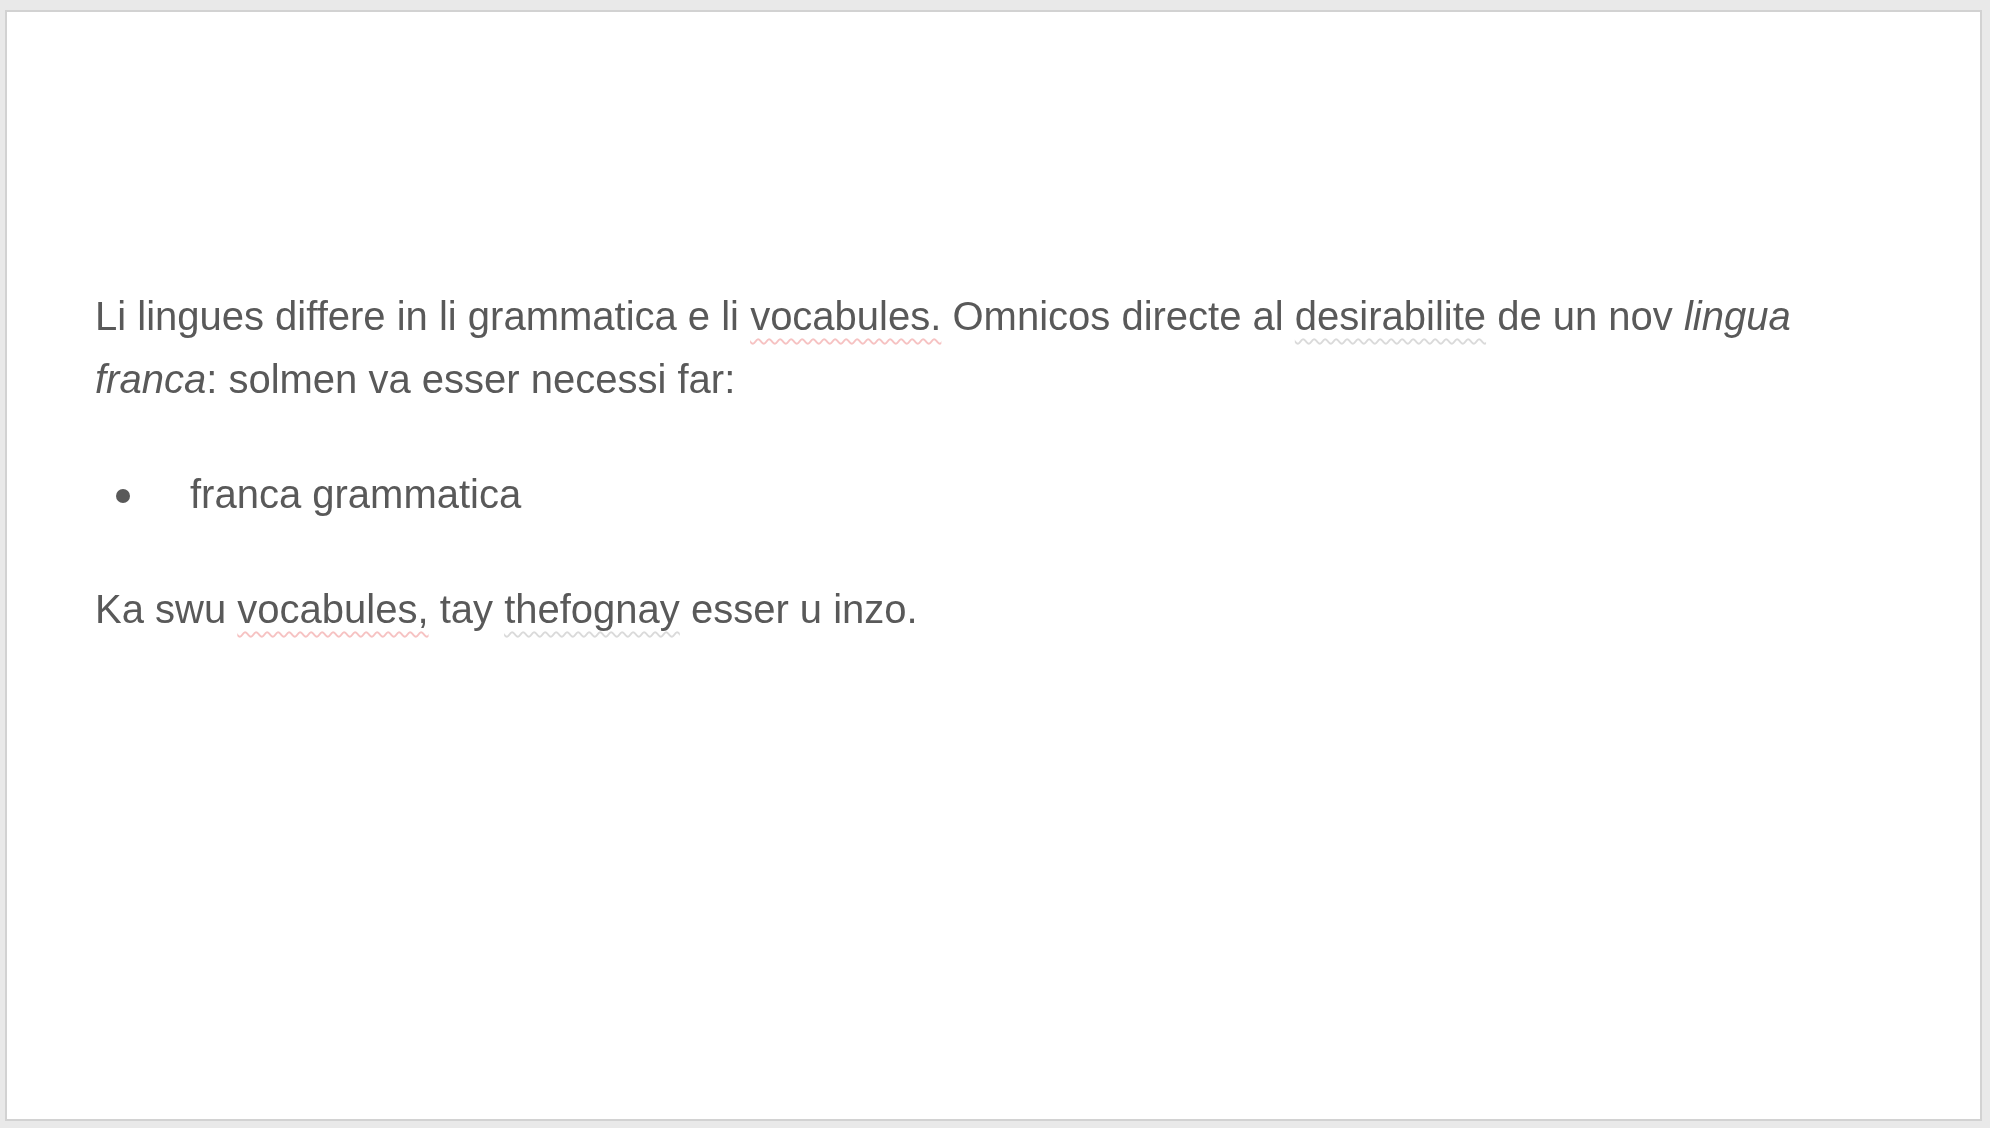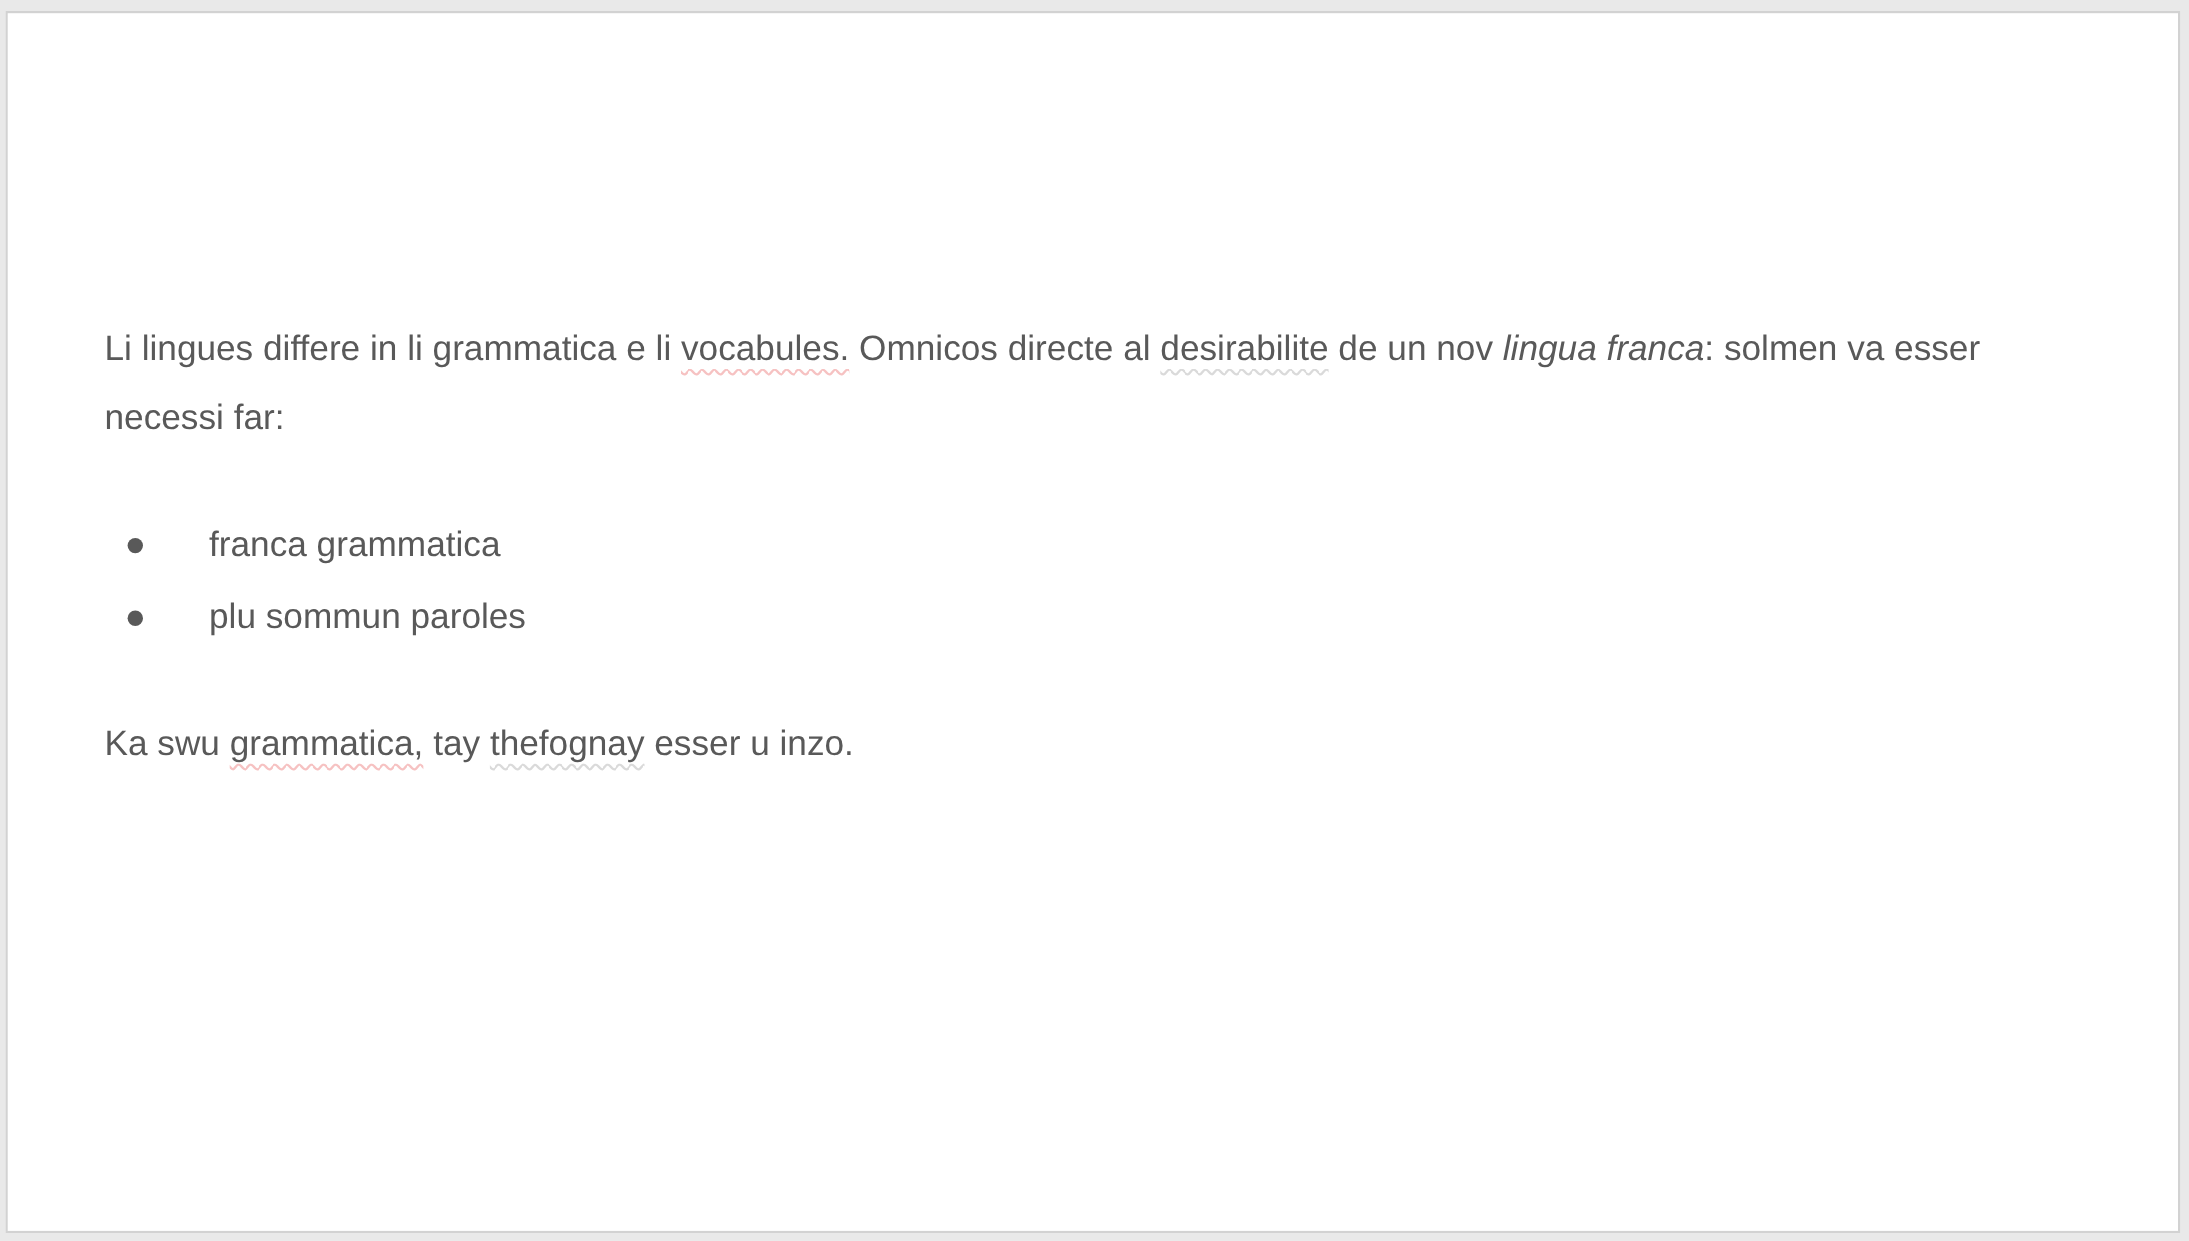--- a/index.html
+++ b/index.html
@@ -26,21 +26,21 @@
     background: #ffffff;
     border: 2px solid #d2d2d2;
     box-sizing: border-box;
   }
   .slide-content {
     position: absolute;
     left: 88px;
     top: 273px;
     width: 1800px;
     color: #595959;
-    font-size: 32px;
+    font-size: 40px;
   }
   .paragraph {
     width: 1760px;
     line-height: 63px;
     margin: 0 0 50px 0;
   }
   .closing {
     width: 1760px;
     line-height: 63px;
     margin: 51px 0 0 0;
@@ -87,20 +87,19 @@
 <body>
 
 <div class="canvas">
   <div class="slide">
     <div class="slide-content">
 
       <p class="paragraph"><span>Li lingues differe in li grammatica e li </span><span class="sq-red">vocabules.</span><span> Omnicos directe al </span><span class="sq-gray">desirabilite</span><span> de un nov </span><span class="italic">lingua franca</span><span>: solmen va esser necessi far:</span></p>
 
       <ul class="bullet-list">
         <li class="bullet-item"><span class="bullet-dot"></span><span>franca grammatica</span></li>
-        <li class="bullet-item"><span class="bullet-dot"></span><span>plu sommun paroles</span></li>
       </ul>
 
-      <p class="closing"><span>Ka swu </span><span class="sq-red">grammatica,</span><span> tay </span><span class="sq-gray">thefognay</span><span> esser u inzo.</span></p>
+      <p class="closing"><span>Ka swu </span><span class="sq-red">vocabules,</span><span> tay </span><span class="sq-gray">thefognay</span><span> esser u inzo.</span></p>
 
     </div>
   </div>
 </div>
 
 </body></html>

